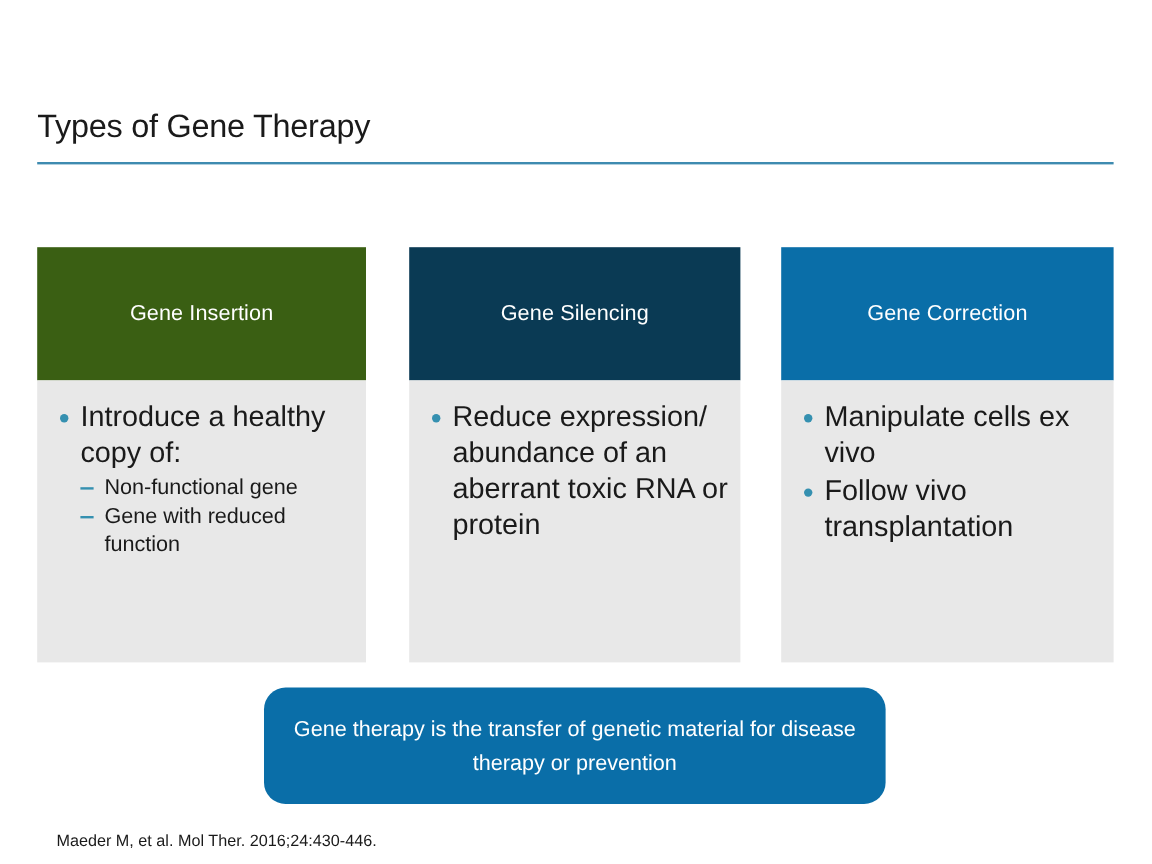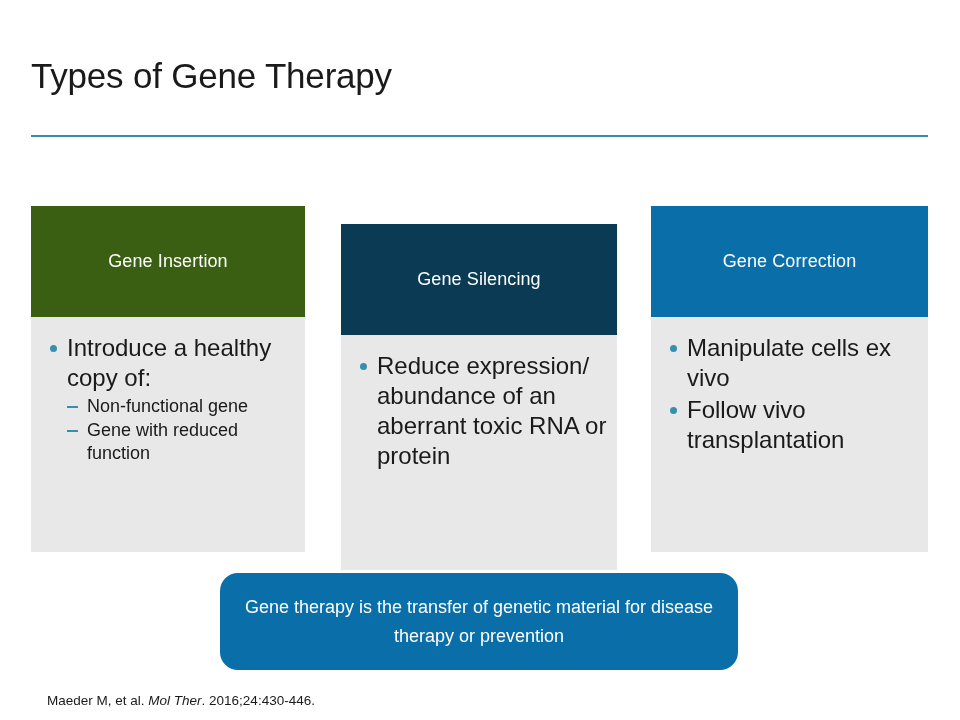--- a/index.html
+++ b/index.html
@@ -17,23 +17,23 @@
     width: 960px;
     height: 720px;
     background: #ffffff;
     overflow: hidden;
   }
 
   
   #slide-title {
     position: absolute;
     left: 31px;
-    top: 54px;
+    top: 83px;
     width: 880px;
-    font-size: 35px;
+    font-size: 27px;
     font-weight: 400;
     color: #1a1a1a;
     letter-spacing: -0.2px;
     line-height: 44px;
     white-space: nowrap;
   }
   #title-rule {
     position: absolute;
     left: 31px;
     top: 135px;
@@ -41,21 +41,21 @@
     height: 2px;
     background: #3e8bb0;
   }
 
   
   .column {
     position: absolute;
     top: 206px;
   }
   .col-1 { left: 31px;  width: 274px; }
-  .col-2 { left: 341px; width: 276px; margin-top: 18px; }
+  .col-2 { left: 341px; width: 276px; }
   .col-3 { left: 651px; width: 277px; }
 
   .col-header {
     height: 111px;
     box-sizing: border-box;
     display: flex;
     align-items: center;
     justify-content: center;
     color: #ffffff;
     font-size: 18px;
@@ -138,21 +138,21 @@
   
   #citation {
     position: absolute;
     left: 47px;
     top: 692px;
     font-size: 13.5px;
     color: #1a1a1a;
     line-height: 18px;
     white-space: nowrap;
   }
-  #citation .italic { font-style: italic; }
+  #citation .italic { }
 </style>
 </head>
 <body>
 
 <div id="slide">
 
   <div id="slide-title">Types of Gene Therapy</div>
 
   <div id="title-rule"></div>
 

